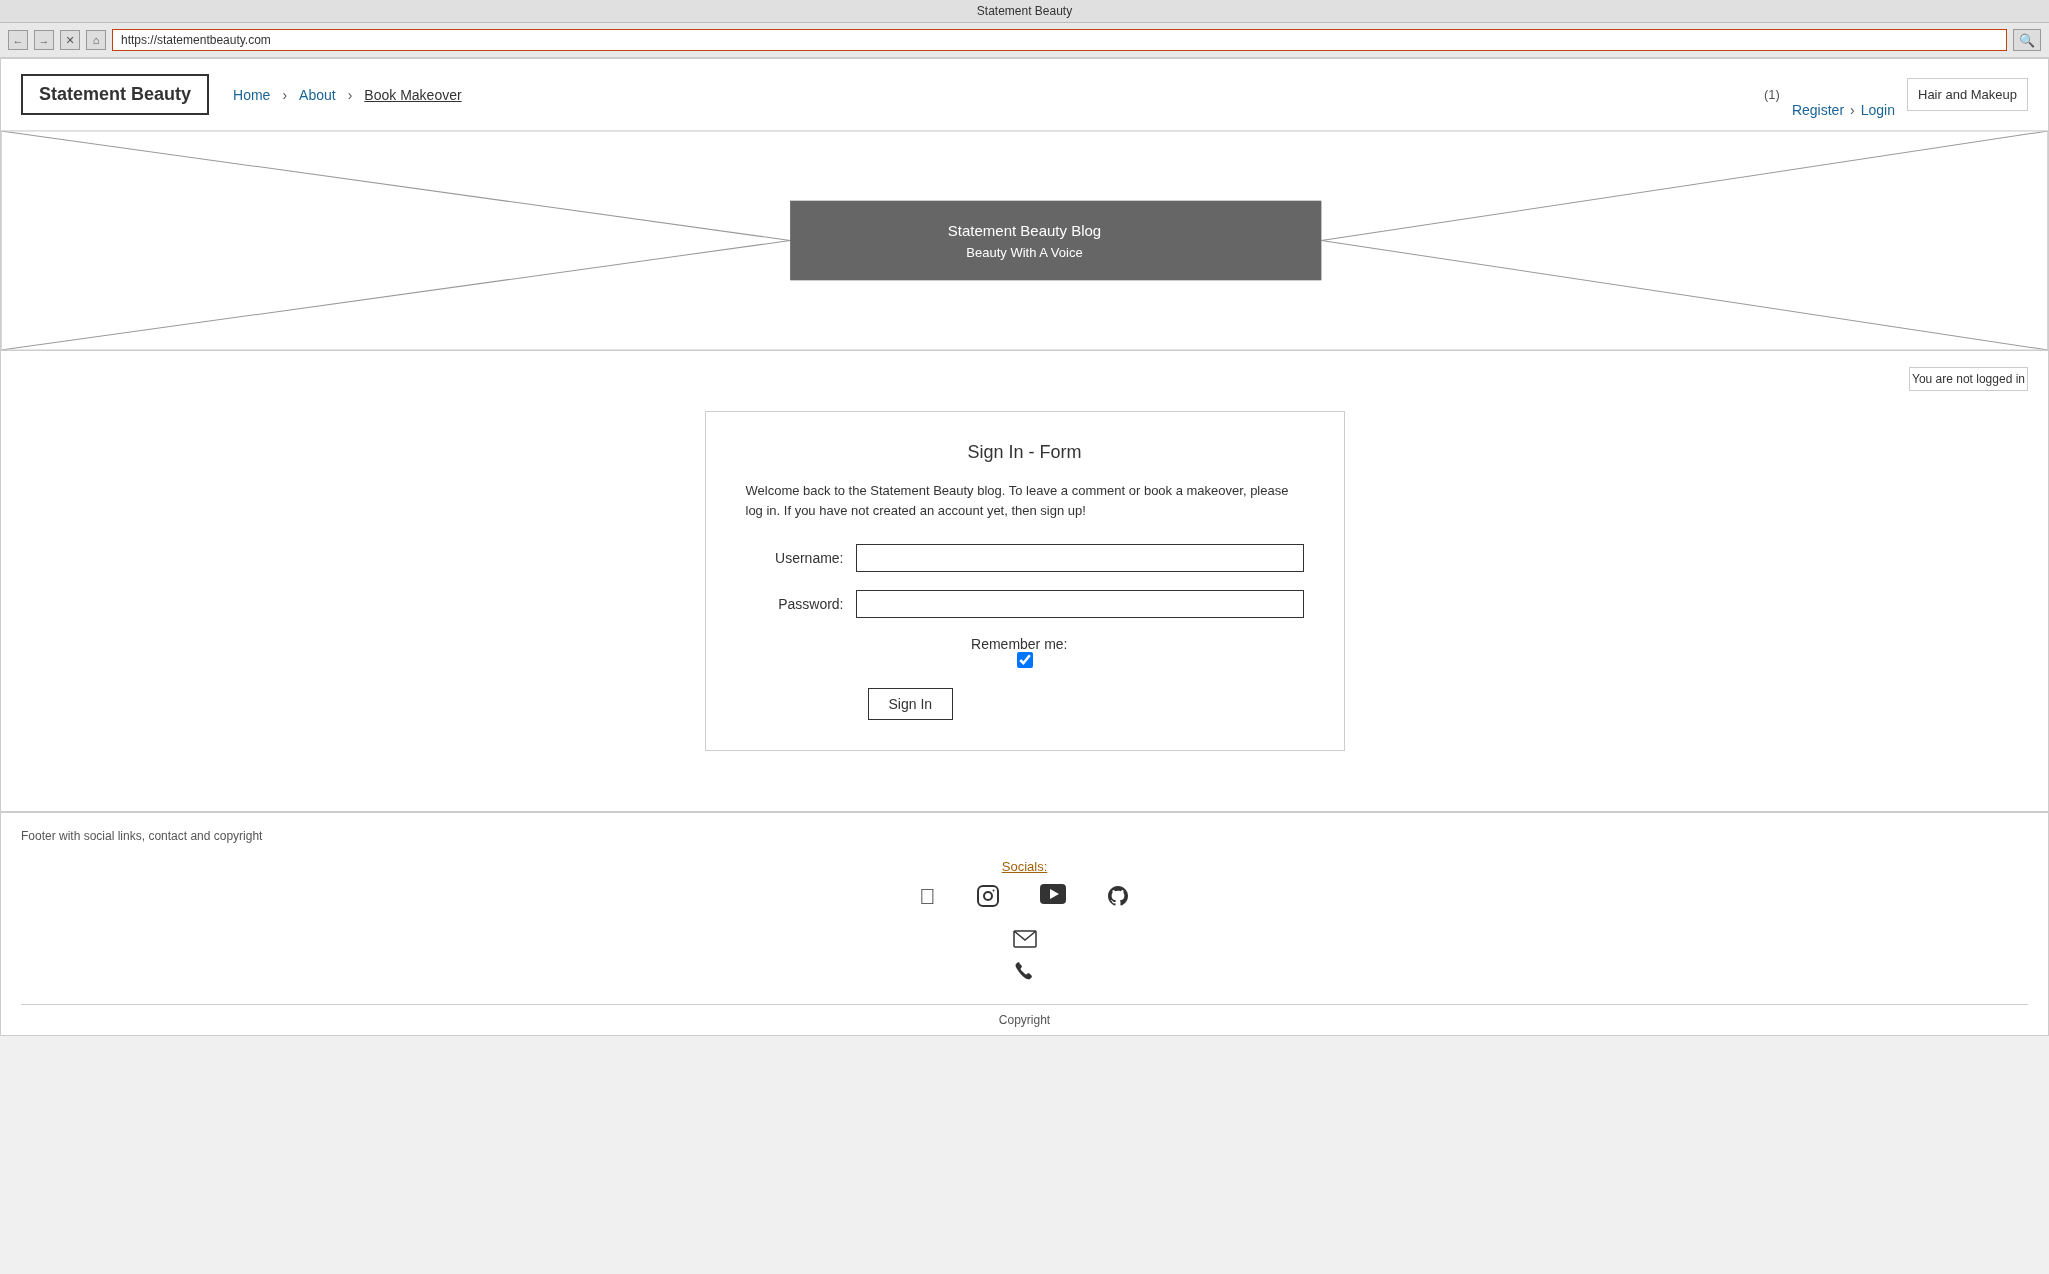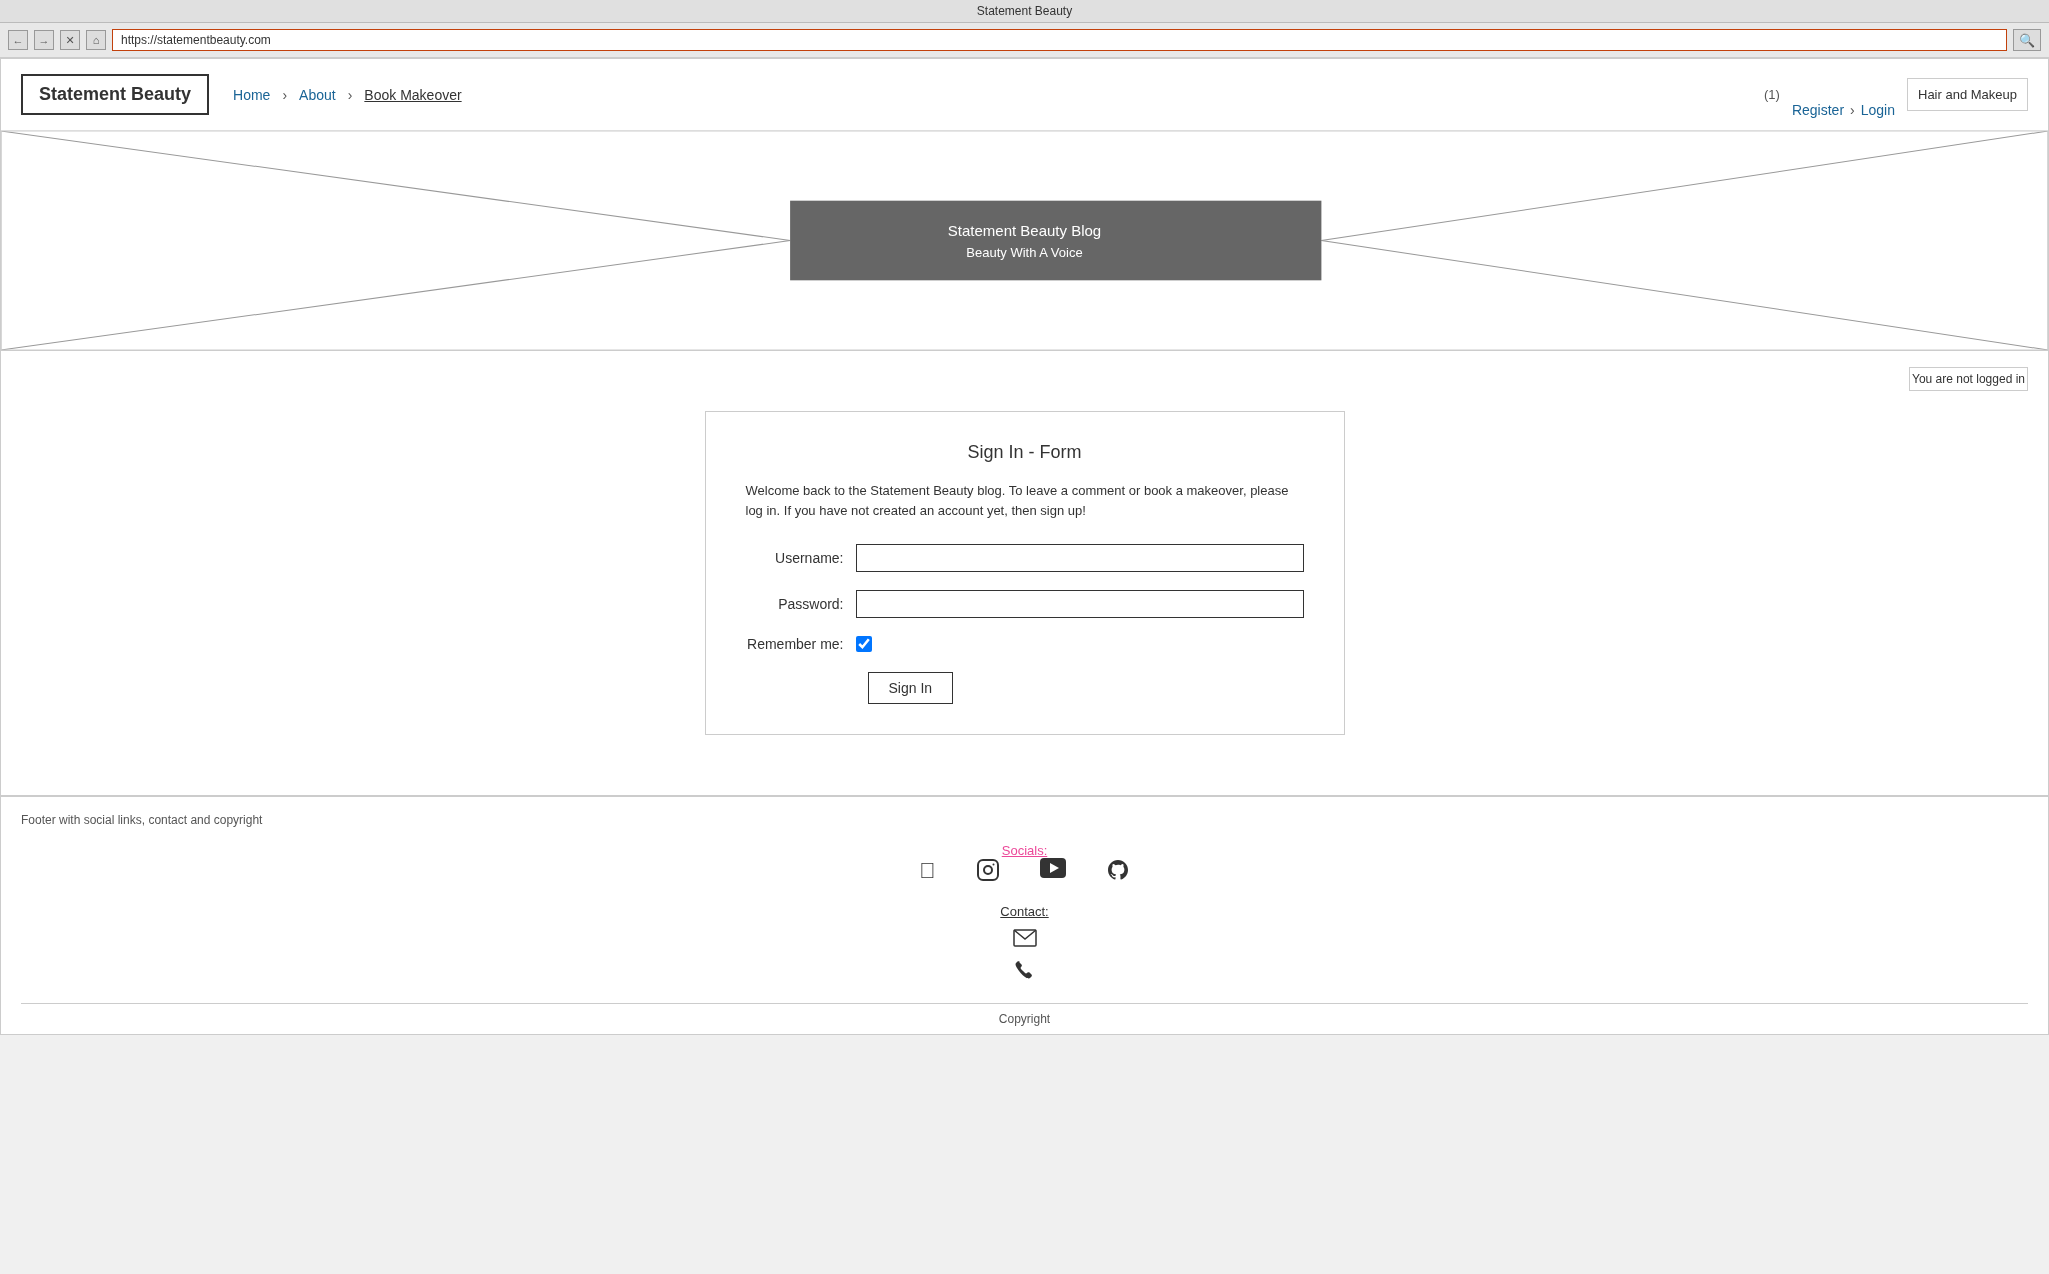--- a/index.html
+++ b/index.html
@@ -197,20 +197,21 @@
       flex: 1;
       height: 28px;
       border: 1px solid #333;
       padding: 0 6px;
       font-size: 13px;
     }
     .remember-row {
       display: flex;
       align-items: center;
       margin-bottom: 20px;
+      flex-direction: column;
     }
     .remember-label {
       width: 110px;
       text-align: right;
       padding-right: 12px;
       font-size: 14px;
       color: #333;
     }
     .remember-checkbox {
       width: 16px; height: 16px;
@@ -237,23 +238,24 @@
       font-size: 12px;
       color: #555;
       margin-bottom: 16px;
     }
     .footer-socials {
       text-align: center;
       margin-bottom: 12px;
     }
     .footer-socials-label {
       font-size: 13px;
-      color: #ec4899;
+      color: #a16207;
       text-decoration: underline;
       display: block;
+      margin-bottom: 10px;
     }
     .social-icons {
       display: flex;
       justify-content: center;
       gap: 40px;
       margin-bottom: 16px;
     }
     .social-icon {
       font-size: 22px;
       color: #333;
@@ -412,21 +414,20 @@
           </span>
           <span class="social-icon">
             <svg width="24" height="24" viewBox="0 0 24 24" fill="#333">
               <path d="M12 2C6.477 2 2 6.477 2 12c0 4.418 2.865 8.166 6.839 9.489.5.092.682-.217.682-.482 0-.237-.009-.866-.013-1.7-2.782.604-3.369-1.34-3.369-1.34-.454-1.156-1.11-1.463-1.11-1.463-.908-.62.069-.608.069-.608 1.003.07 1.531 1.03 1.531 1.03.892 1.529 2.341 1.087 2.91.832.092-.647.35-1.088.636-1.338-2.22-.253-4.555-1.11-4.555-4.943 0-1.091.39-1.984 1.029-2.683-.103-.253-.446-1.27.098-2.647 0 0 .84-.269 2.75 1.025A9.578 9.578 0 0112 6.836c.85.004 1.705.114 2.504.336 1.909-1.294 2.747-1.025 2.747-1.025.546 1.377.203 2.394.1 2.647.64.699 1.028 1.592 1.028 2.683 0 3.842-2.339 4.687-4.566 4.935.359.309.678.919.678 1.852 0 1.336-.012 2.415-.012 2.743 0 .267.18.578.688.48C19.138 20.163 22 16.418 22 12c0-5.523-4.477-10-10-10z"></path>
             </svg>
           </span>
         </div>
       </div>
 
       <div class="footer-contact">
-        <span class="footer-contact-label">Contact:</span>
         <div class="contact-icons">
           <span class="contact-icon">
             <svg width="24" height="18" viewBox="0 0 24 18" fill="none" stroke="#333" stroke-width="1.5">
               <rect x="1" y="1" width="22" height="16" rx="1"></rect>
               <polyline points="1,1 12,10 23,1"></polyline>
             </svg>
           </span>
           <span class="contact-icon">
             <svg width="20" height="22" viewBox="0 0 20 22" fill="#333">
               <path d="M4.5 1.5C4 1 3 1 2.5 1.5L1 3C0.5 3.5 0 5 2 8s5 7 8 9 4.5 1.5 5 1l1.5-1.5c.5-.5.5-1.5 0-2l-2-2c-.5-.5-1.5-.5-2 0l-.5.5c-.5.5-1.5.5-2 0-1-1-3-3-4-4-.5-.5-.5-1.5 0-2l.5-.5c.5-.5.5-1.5 0-2l-2-2z"></path>

